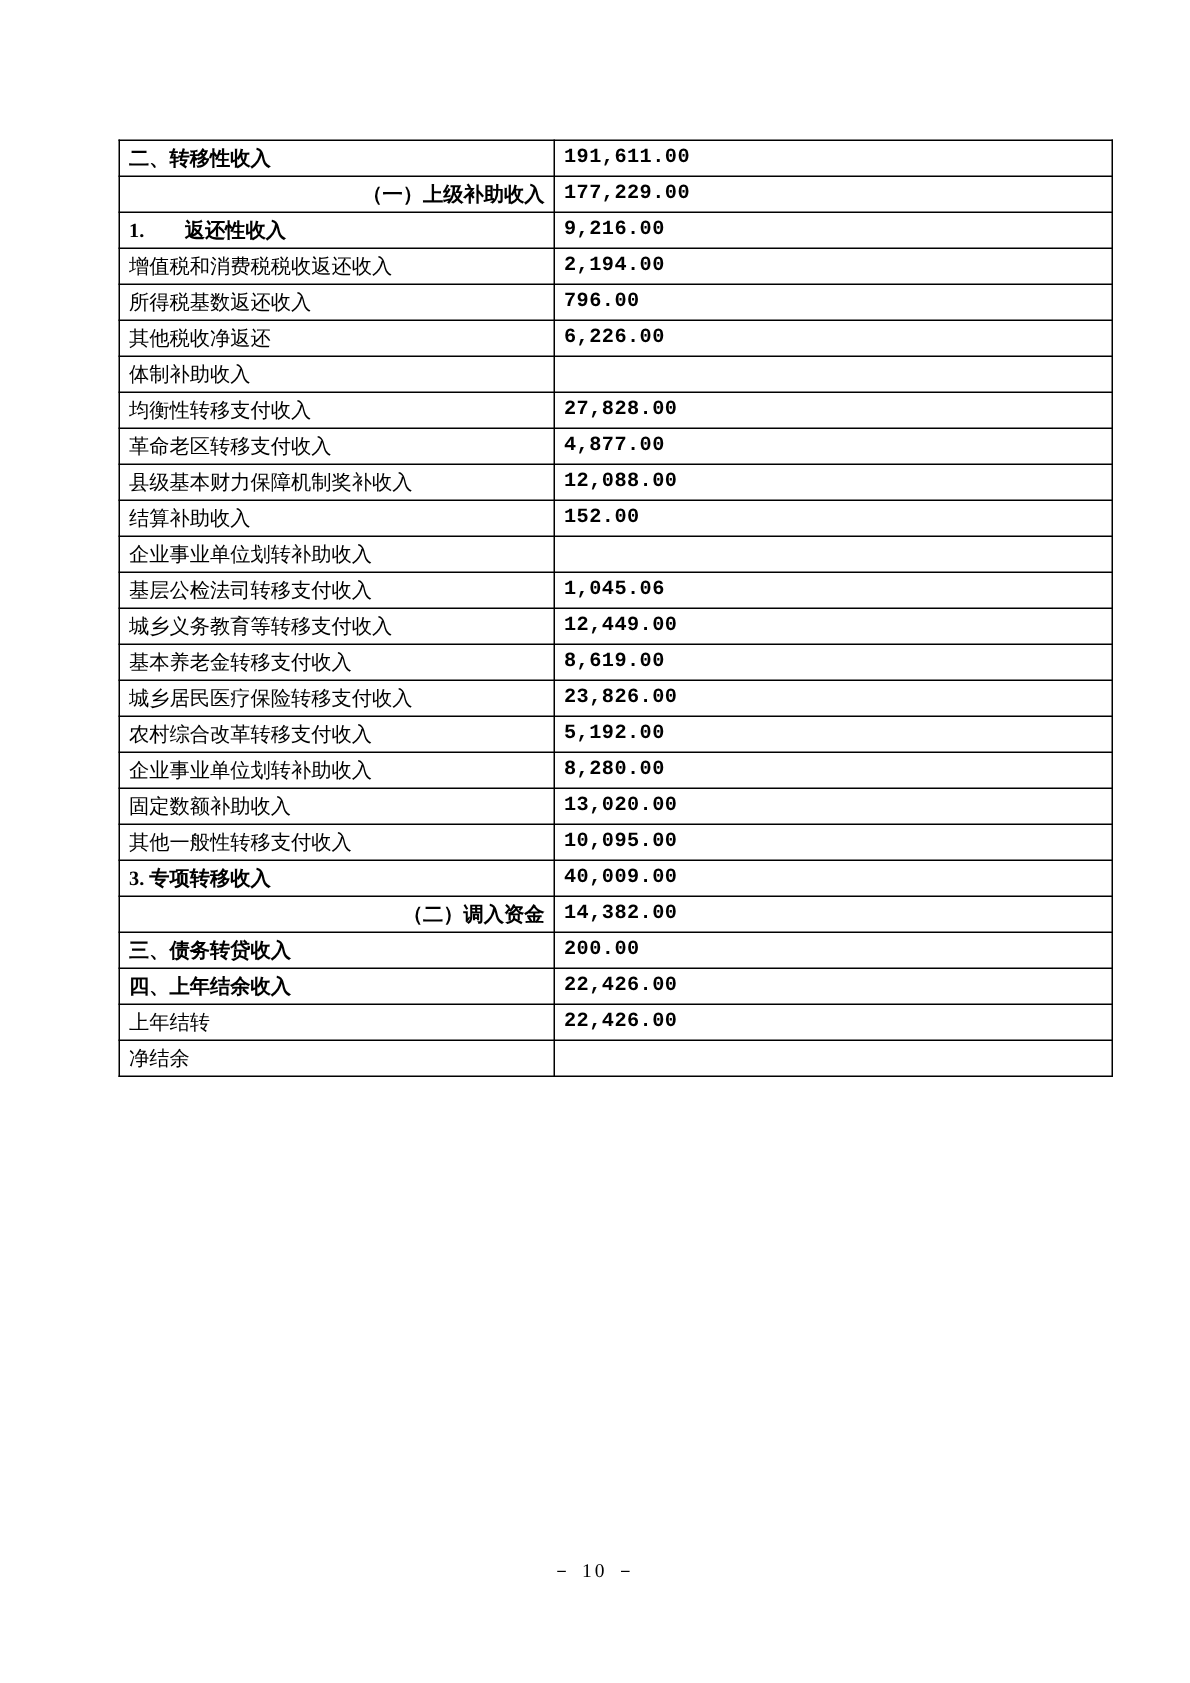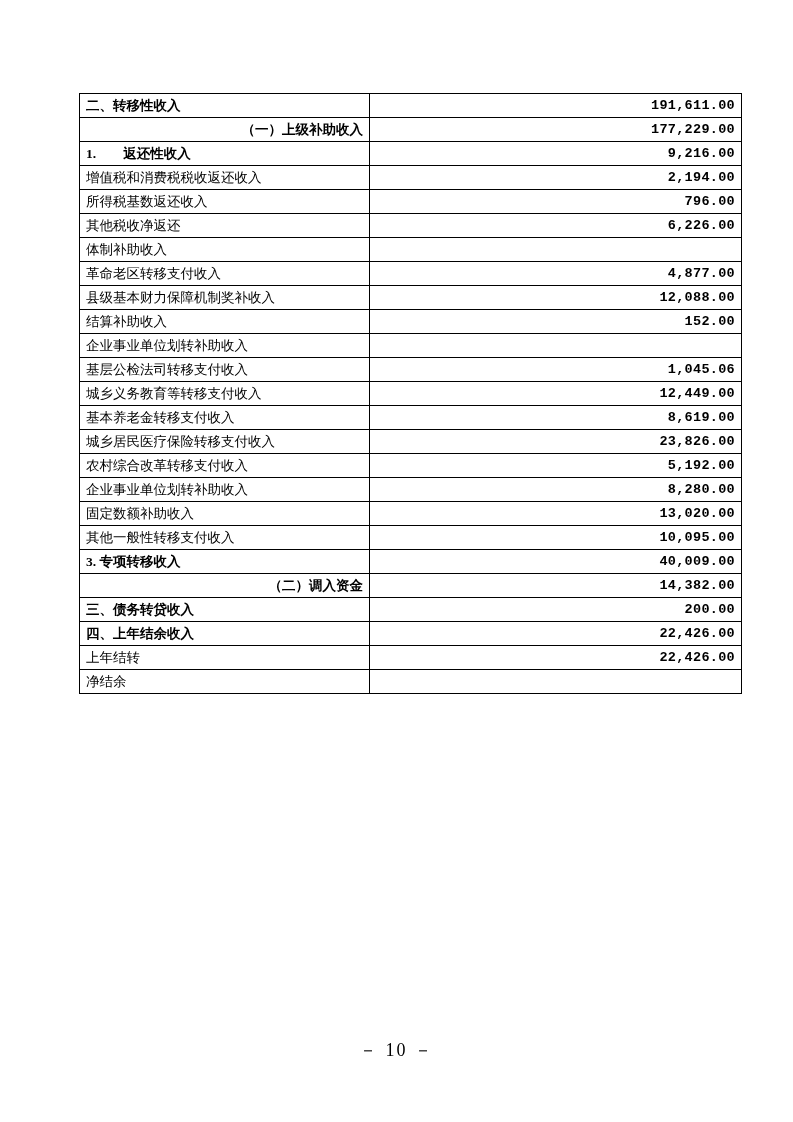--- a/index.html
+++ b/index.html
@@ -40,21 +40,21 @@
     line-height: 21px;
     vertical-align: middle;
     white-space: nowrap;
     overflow: hidden;
   }
   td.c-label {
     width: 277px;
   }
   td.c-value {
     width: 359px;
-    text-align: right;
+    text-align: left;
     font-family: "Liberation Mono", "DejaVu Sans Mono", monospace;
     font-size: 13px;
     letter-spacing: 0.3px;
   }
   td.c-value.bold {
     font-weight: bold;
   }
   
   .lv-head {
     font-weight: bold;
@@ -75,21 +75,21 @@
   }
   .lv-item {
     padding-left: 32px;
   }
   .page-number {
     position: absolute;
     left: 0;
     top: 1038px;
     width: 793px;
     text-align: center;
-    font-size: 18px;
+    font-size: 13px;
     font-family: "Liberation Serif", "DejaVu Serif", serif;
     letter-spacing: 2px;
   }
 </style>
 </head>
 <body>
 
 <div class="page">
 
   <div class="table-wrap">
@@ -117,20 +117,24 @@
           </tr>
           <tr>
             <td class="c-label lv-item">其他税收净返还</td>
             <td class="c-value bold">6,226.00</td>
           </tr>
           <tr>
             <td class="c-label lv-item">体制补助收入</td>
             <td class="c-value"></td>
           </tr>
           <tr>
+            <td class="c-label lv-item">均衡性转移支付收入</td>
+            <td class="c-value bold">27,828.00</td>
+          </tr>
+          <tr>
             <td class="c-label lv-item">革命老区转移支付收入</td>
             <td class="c-value bold">4,877.00</td>
           </tr>
           <tr>
             <td class="c-label lv-item">县级基本财力保障机制奖补收入</td>
             <td class="c-value bold">12,088.00</td>
           </tr>
           <tr>
             <td class="c-label lv-item">结算补助收入</td>
             <td class="c-value bold">152.00</td>

